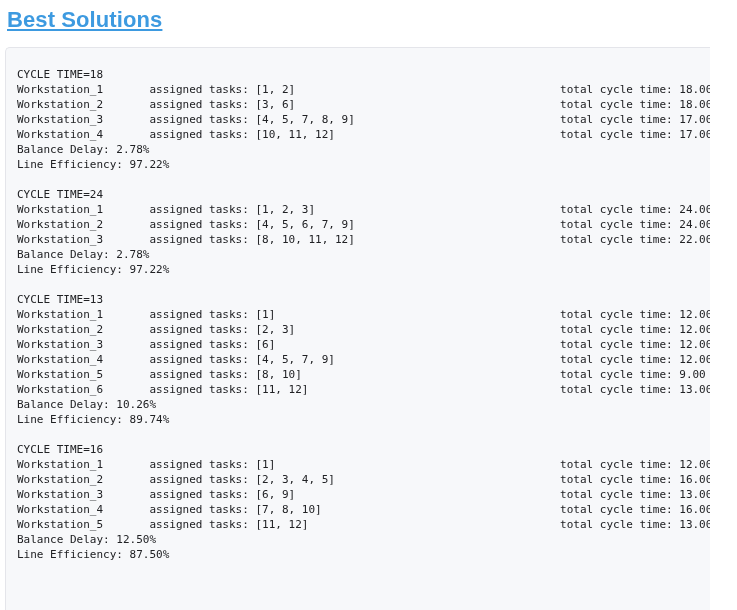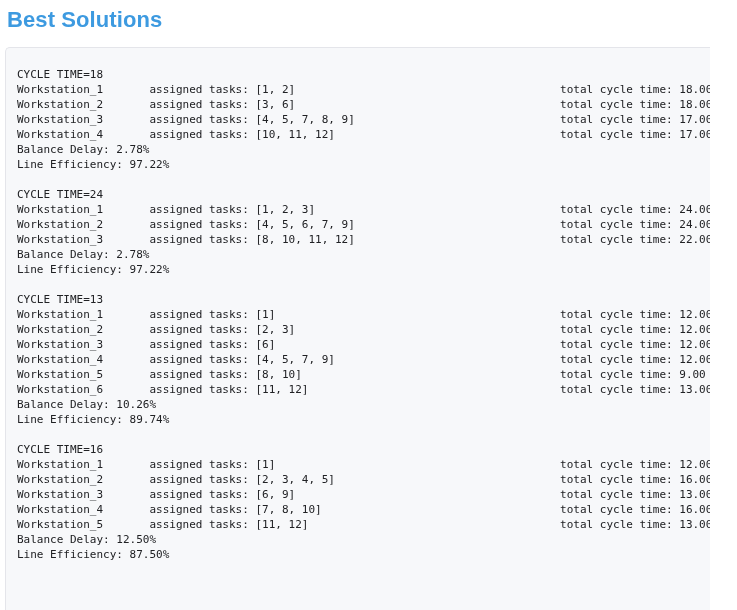--- a/index.html
+++ b/index.html
@@ -15,20 +15,21 @@
   }
   .page-title {
     font-family: "Liberation Sans", sans-serif;
     font-size: 22px;
     font-weight: bold;
     color: #3d9ae0;
     margin: 0;
     padding: 7px 0 0 7px;
     letter-spacing: 0.1px;
     line-height: 26px;
+    text-decoration: underline;
   }
   .results-panel {
     position: absolute;
     left: 5px;
     top: 47px;
     width: 705px;
     min-height: 563px;
     background: #f7f8fa;
     border: 1px solid #e4e5ea;
     border-right: none;

